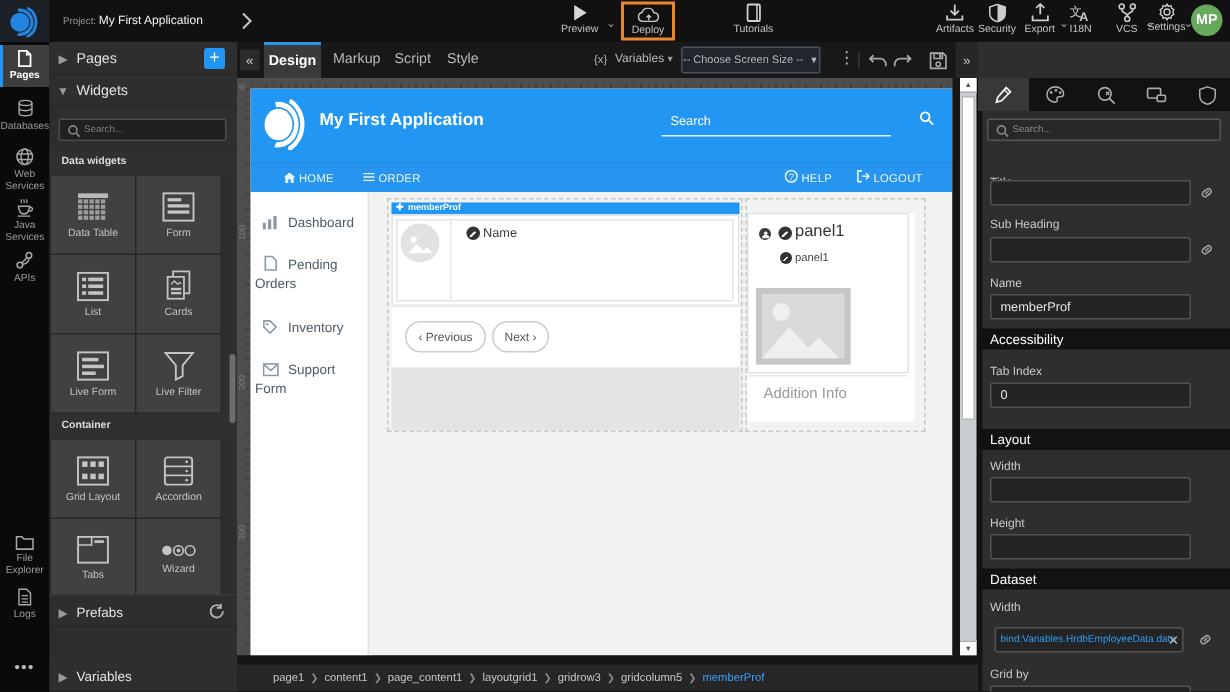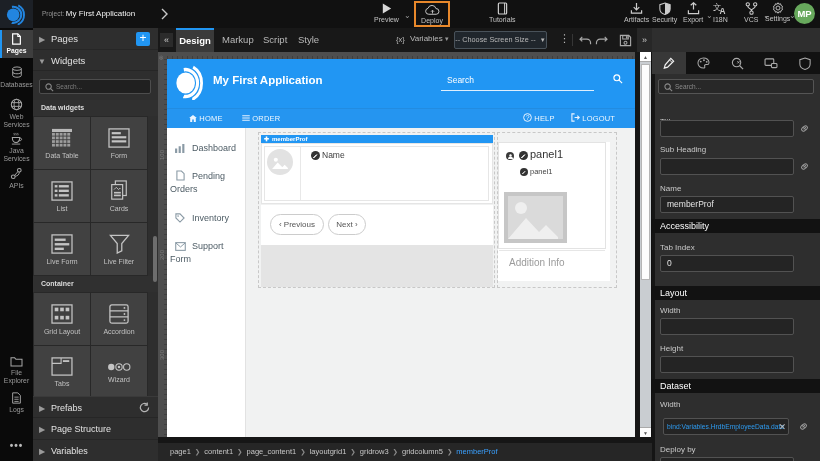--- a/index.html
+++ b/index.html
@@ -352,21 +352,20 @@
     <div class="cl">Wizard</div>
         </div>
   </div>
  </div>
  <div class="secrow" style="position:absolute;top:368px;width:125px;height:22px;line-height:22px;border-top:1px solid #3a3a3a"><span class="ar">▶</span>Prefabs
    <svg width="11" height="11" viewBox="0 0 12 12" style="position:absolute;right:8px;top:5px">
         <path d="M10.5 6 A4.5 4.5 0 1 1 8.8 2.5" fill="none" stroke="#b5b5b5" stroke-width="1.3"></path>
         <path d="M9 0.5 v3 h-3" fill="none" stroke="#b5b5b5" stroke-width="1.3"></path>
       </svg>
  </div>
- <div class="secrow" style="position:absolute;top:390px;width:125px;height:22px;line-height:22px"><span class="ar">▶</span>Page Structure</div>
  <div class="secrow" style="position:absolute;top:412px;width:125px;height:22px;line-height:22px"><span class="ar">▶</span>Variables</div>
  <div id="lp-scroll"></div>
 </div>
 <div id="toolbar">
  <div style="position:absolute;left:2px;top:5px;width:13px;height:14px;background:#2b2b2b;color:#ccc;font-size:9px;text-align:center;line-height:14px">«</div>
  <div class="tbtab active" style="left:18px;width:38px;text-align:center">Design</div>
  <div class="tbtab" style="left:64px">Markup</div>
  <div class="tbtab" style="left:105px">Script</div>
  <div class="tbtab" style="left:140px">Style</div>
  <div style="position:absolute;left:238px;top:7px;color:#b9b9b9;font-size:7.5px">{x}</div>
@@ -504,21 +503,21 @@
    <div style="position:absolute;left:10px;top:114px;color:#9b9b9b;font-size:10px">Addition Info</div>
  </div>
 </div>
 <div id="gapR"></div>
 <div id="cv-scroll">
     <div style="width:11px;height:10px;background:#fff;border-bottom:1px solid #aaa;color:#555;font-size:5px;text-align:center;line-height:10px">▲</div>
     <div style="position:absolute;left:0;bottom:0;width:11px;height:10px;background:#fdfdfd;border-top:1px solid #aaa;color:#555;font-size:5px;text-align:center;line-height:10px">▼</div>
   </div>
 <div id="cv-thumb"></div>
 <div id="gapB"></div>
-<div id="crumbs"><span style="margin-left:12px">page1</span><span class="s">❯</span>content1<span class="s">❯</span>page_content1<span class="s">❯</span>layoutgrid1<span class="s">❯</span>gridrow3<span class="s">❯</span>gridcolumn5<span class="s">❯</span><span class="last">memberProf</span></div>
+<div id="crumbs"><span style="margin-left:24px">page1</span><span class="s">❯</span>content1<span class="s">❯</span>page_content1<span class="s">❯</span>layoutgrid1<span class="s">❯</span>gridrow3<span class="s">❯</span>gridcolumn5<span class="s">❯</span><span class="last">memberProf</span></div>
 <div id="props">
  <div style="position:absolute;left:0;top:46px;width:3px;height:387px;background:#151515"></div>
  <div id="ptabs">
   <div class="ptab active" style="left:0">
         <svg width="12" height="13" viewBox="0 0 13 14">
           <path d="M8.5 1.5 l3 3 L5 11 l-3.6 1 L2.4 8.4Z" fill="none" stroke="#f2f2f2" stroke-width="1.3"></path>
           <path d="M7 3 l3 3" stroke="#f2f2f2" stroke-width="1"></path>
         </svg>
       </div>
   <div class="ptab" style="left:34px">
@@ -573,15 +572,15 @@
  <div class="plabel" style="top:278px">Width</div>
  <div class="pinput" style="top:290px"></div>
  <div class="plabel" style="top:316px">Height</div>
  <div class="pinput" style="top:328px"></div>
  <div class="psec" style="top:351px">Dataset</div>
  <div class="plabel" style="top:372px">Width</div>
  <div class="pinput" style="top:390px;left:11px;width:126px;color:#2e9bf0;font-size:6.7px;padding-left:3px">bind:Variables.HrdbEmployeeData.data<span style="position:absolute;right:2px;top:1px;color:#bbb;font-size:9px">✕</span></div>
  <svg class="linkico" width="11" height="11" viewBox="0 0 12 12" style="left:146px;top:393px">
       <path d="M5 7 L7.5 4.5 M4 5.5 L6 3.5 a2 2 0 0 1 2.8 2.8 L7 8 M8 6.5 L6 8.5 a2 2 0 0 1 -2.8-2.8 L5 4" fill="none" stroke="#9d9d9d" stroke-width="1.1"></path>
     </svg>
- <div class="plabel" style="top:417px">Deploy by</div>
+ <div class="plabel" style="top:417px">Grid by</div>
  <div class="pinput" style="top:429px"></div>
 </div>
 
 </body></html>

